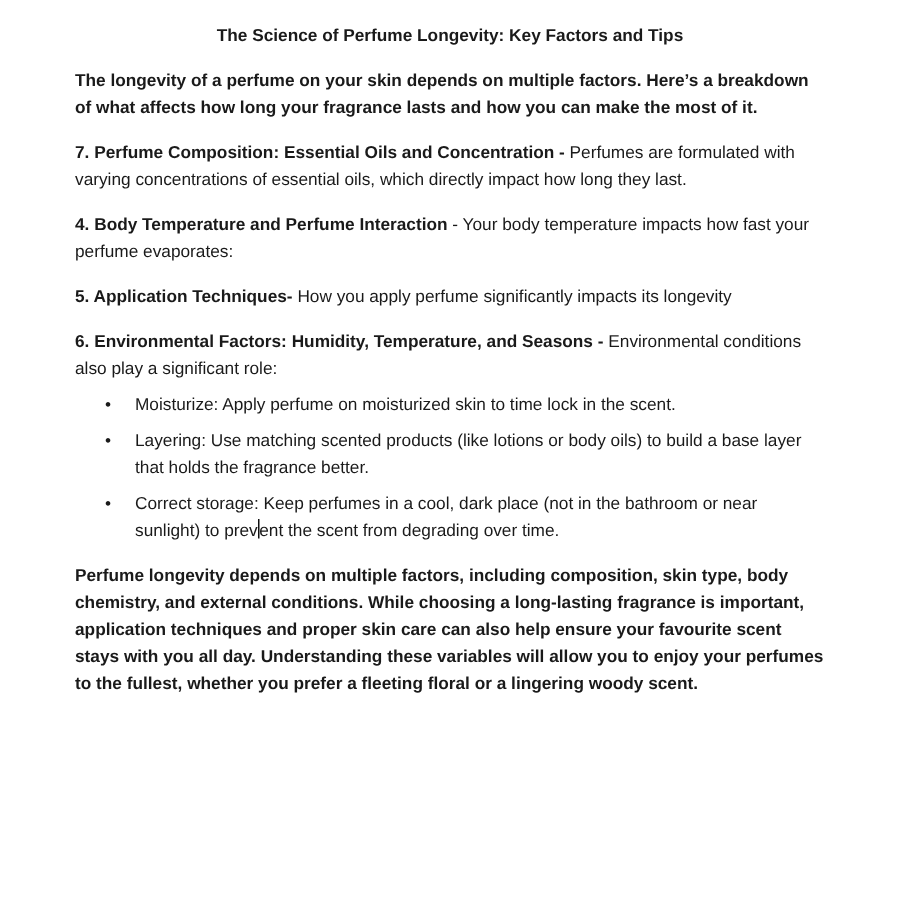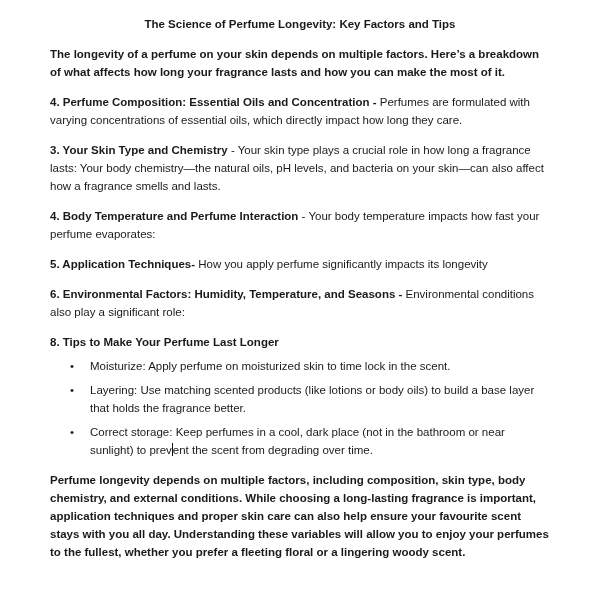--- a/index.html
+++ b/index.html
@@ -64,32 +64,30 @@
 </style>
 </head>
 <body>
 
 <div class="page">
 
   <h1 class="doc-title">The Science of Perfume Longevity: Key Factors and Tips</h1>
 
   <p class="para bold">The longevity of a perfume on your skin depends on multiple factors. Here’s a breakdown of what affects how long your fragrance lasts and how you can make the most of it.</p>
 
-  <p class="para"><span class="bold">4. Perfume Composition: Essential Oils and Concentration -</span> <span>Perfumes are formulated with varying concentrations of essential oils, which directly impact how long they care.</span></p>
+  <p class="para"><span class="bold">7. Perfume Composition: Essential Oils and Concentration -</span> <span>Perfumes are formulated with varying concentrations of essential oils, which directly impact how long they last.</span></p>
 
 
-  <p class="para"><span class="bold">3. Your Skin Type and Chemistry</span> <span>- Your skin type plays a crucial role in how long a fragrance lasts: Your body chemistry—the natural oils, pH levels, and bacteria on your skin—can also affect how a fragrance smells and lasts.</span></p>
 
   <p class="para"><span class="bold">4. Body Temperature and Perfume Interaction</span> <span>- Your body temperature impacts how fast your perfume evaporates:</span></p>
 
   <p class="para"><span class="bold">5. Application Techniques-</span> <span>How you apply perfume significantly impacts its longevity</span></p>
 
   <p class="para"><span class="bold">6. Environmental Factors: Humidity, Temperature, and Seasons -</span> <span>Environmental conditions also play a significant role:</span></p>
 
-  <p class="para bold">8. Tips to Make Your Perfume Last Longer</p>
 
   <ul class="tips-list">
     <li><span>Moisturize: Apply perfume on moisturized skin to time lock in the scent.</span></li>
     <li><span>Layering: Use matching scented products (like lotions or body oils) to build a base layer that holds the fragrance better.</span></li>
     <li><span>Correct storage: Keep perfumes in a cool, dark place (not in the bathroom or near sunlight) to prev</span><span class="caret"></span><span>ent the scent from degrading over time.</span></li>
   </ul>
 
   <p class="para bold">Perfume longevity depends on multiple factors, including composition, skin type, body chemistry, and external conditions. While choosing a long-lasting fragrance is important, application techniques and proper skin care can also help ensure your favourite scent stays with you all day. Understanding these variables will allow you to enjoy your perfumes to the fullest, whether you prefer a fleeting floral or a lingering woody scent.</p>
 
 </div>

